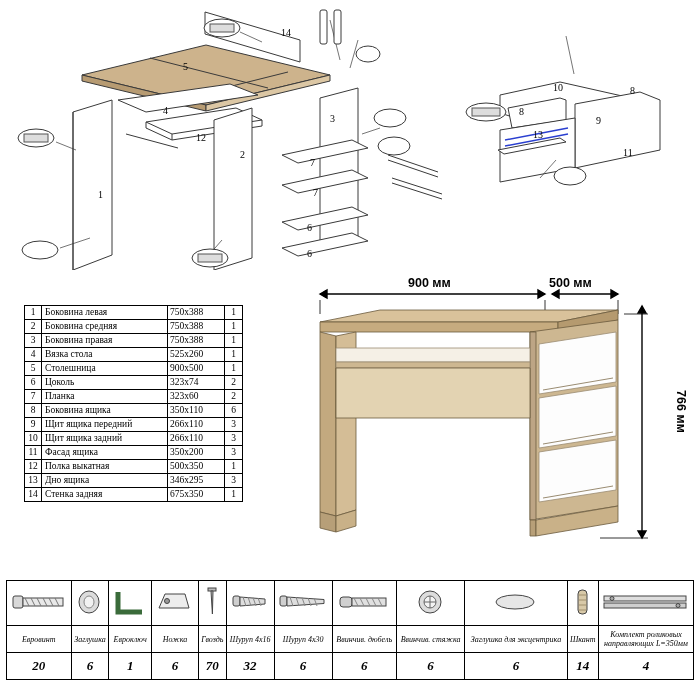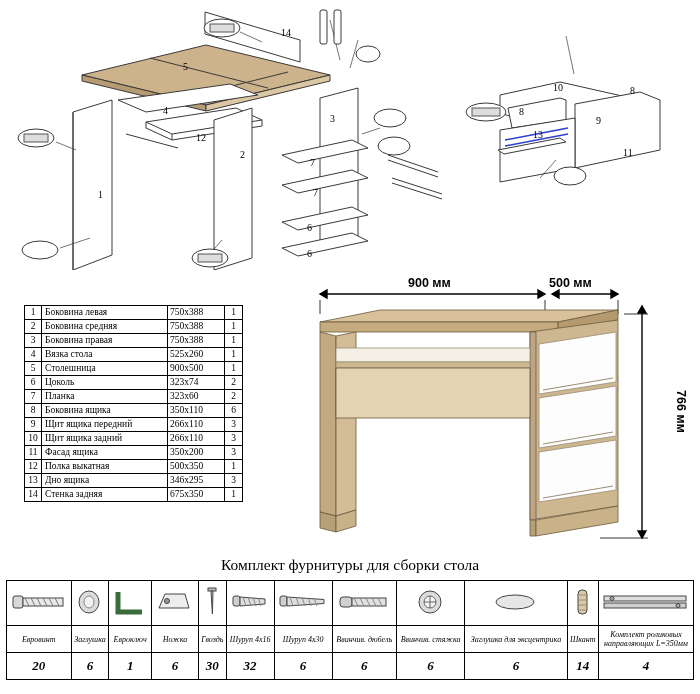--- a/index.html
+++ b/index.html
@@ -338,21 +338,20 @@
         <polygon points="36,98 230,98 230,148 36,148" fill="#e3d3b2"></polygon>
 
         <polygon points="20,242 36,246 36,262 20,258" fill="#b79f78"></polygon>
         <polygon points="36,246 56,240 56,256 36,262" fill="#c9b188"></polygon>
         <polygon points="230,250 236,250 236,266 230,266" fill="#b79f78"></polygon>
         <polygon points="236,250 318,236 318,252 236,266" fill="#c9b188"></polygon>
       </g>
     </svg>
   </div>
 
-  <div class="kit-title">Комплект фурнитуры для сборки стола</div>
 
   <table class="kit">
     <tbody>
       <tr class="icons" id="kit-icons">
           <td><svg width="56" height="32" viewBox="0 0 56 32" xmlns="http://www.w3.org/2000/svg">
               <rect x="2" y="10" width="10" height="12" rx="2" fill="#d8d8d8" stroke="#444"></rect>
               <rect x="12" y="12" width="40" height="8" fill="#e8e8e8" stroke="#444"></rect>
               <path d="M14 12 l4 8 M20 12 l4 8 M26 12 l4 8 M32 12 l4 8 M38 12 l4 8 M44 12 l4 8" stroke="#777"></path>
             </svg></td>
           <td><svg width="30" height="32" viewBox="0 0 30 32" xmlns="http://www.w3.org/2000/svg">
@@ -416,21 +415,21 @@
           <td>Ввинчив. стяжка</td>
           <td>Заглушка для эксцентрика</td>
           <td>Шкант</td>
           <td class="wide">Комплект роликовых направляющих L=350мм</td>
         </tr>
       <tr class="counts" id="kit-counts">
           <td>20</td>
           <td>6</td>
           <td>1</td>
           <td>6</td>
-          <td>30</td>
+          <td>70</td>
           <td>32</td>
           <td>6</td>
           <td>6</td>
           <td>6</td>
           <td>6</td>
           <td>14</td>
           <td class="wide">4</td>
         </tr>
     </tbody>
   </table>

